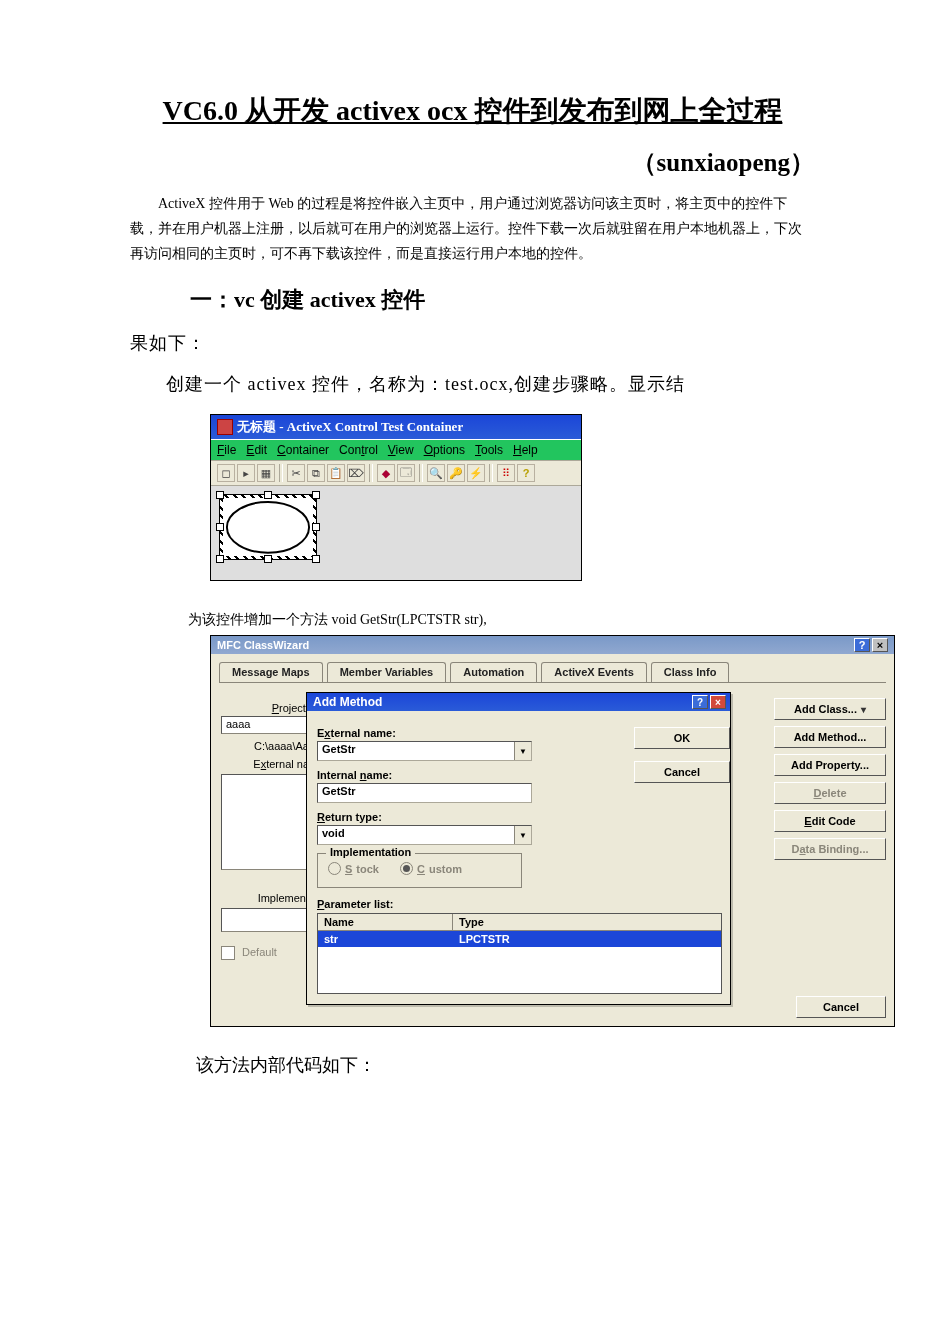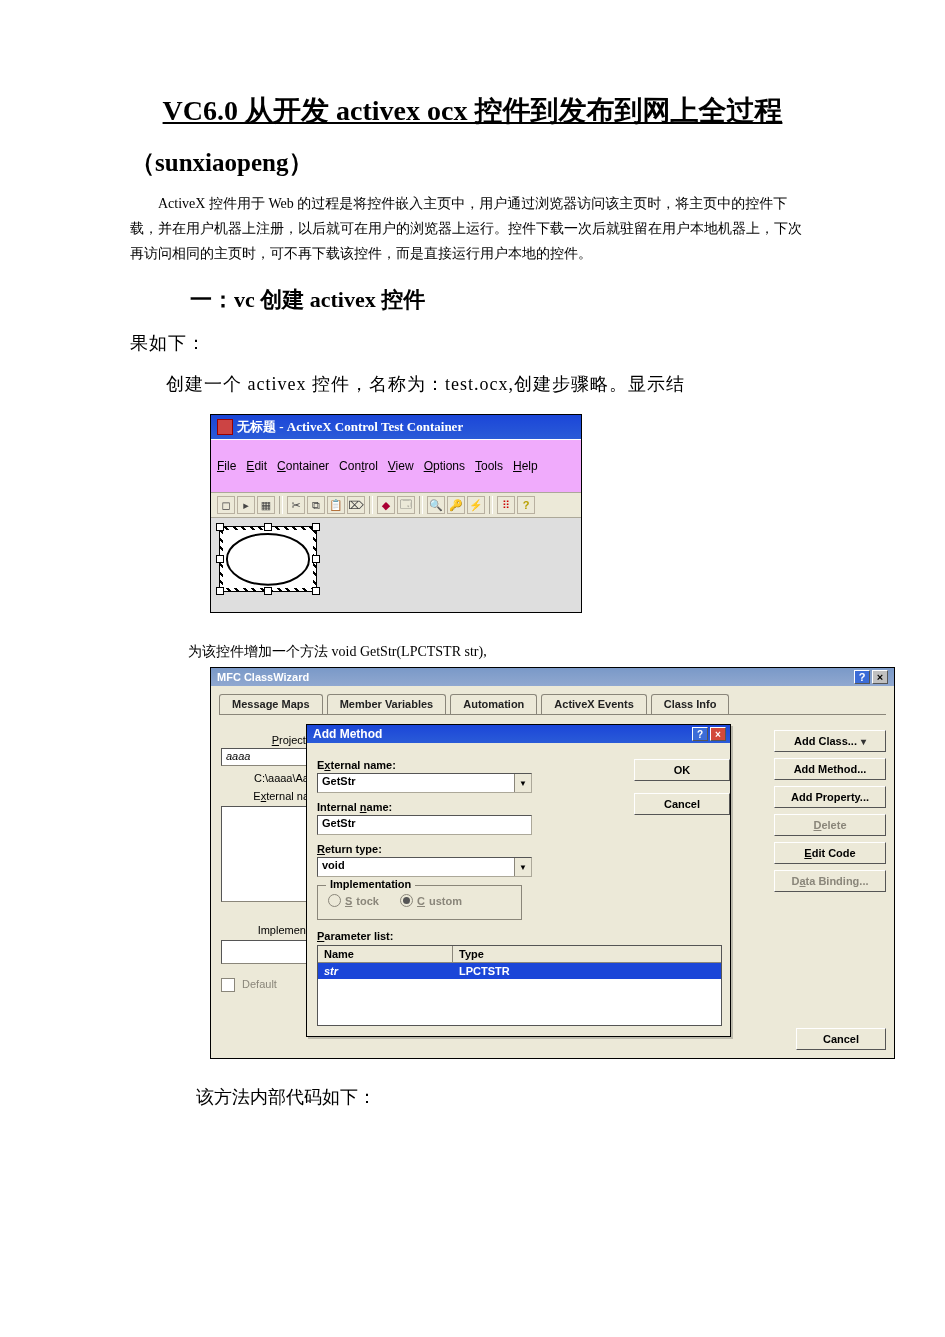--- a/index.html
+++ b/index.html
@@ -19,21 +19,21 @@
     font-size: 28px;
     font-weight: bold;
     text-align: center;
     line-height: 1.5;
     font-family: "SimSun", serif;
     text-decoration: underline;
   }
   .title-sub {
     font-size: 25px;
     font-weight: bold;
-    text-align: left;
+    text-align: right;
     margin-top: 14px;
     font-family: "SimSun", serif;
   }
   .para {
     font-size: 14px;
     line-height: 1.8;
     text-indent: 2em;
     margin-top: 12px;
   }
   .h2 {
@@ -71,22 +71,22 @@
     align-items: center;
     gap: 4px;
   }
   .win1-titlebar .ico {
     width: 14px; height: 14px;
     background: #c44;
     border: 1px solid #900;
     display: inline-block;
   }
   .win1-menu {
-    background: #f0abfc;
-    padding: 19px 6px;
+    background: #22c55e;
+    padding: 3px 6px;
     font-family: "Tahoma", "Arial", sans-serif;
     font-size: 12px;
     color: #000;
     display: flex;
     gap: 10px;
     border-top: 1px solid #fff;
   }
   .win1-menu .m u { text-decoration: underline; }
   .win1-toolbar {
     background: #ece9d8;
@@ -216,21 +216,21 @@
     height: 18px;
     padding: 1px 4px;
     font-size: 11px;
     box-sizing: border-box;
   }
   .left-col {
     position: absolute;
     left: 10px; top: 46px;
     width: 88px;
   }
-  .left-col .inset-field { width: 88px; font-style: italic; }
+  .left-col .inset-field { width: 88px; }
   .large-sunken {
     background: #fff;
     border: 1px solid #8a867a;
     border-top-color: #555; border-left-color: #555;
     height: 94px;
   }
   .right-side {
     position: absolute;
     right: 8px; top: 44px;
     width: 112px;
@@ -557,21 +557,21 @@
                 <span class="radio sel"><span class="dot"></span><u>C</u>ustom</span>
               </div>
 
               <span class="dlg-lbl" style="margin-top:10px;"><u>P</u>arameter list:</span>
               <div class="param-table">
                 <div class="param-head">
                   <div style="width:135px;">Name</div>
                   <div style="flex:1;border-right:none;">Type</div>
                 </div>
                 <div class="param-row">
-                  <div style="width:135px;font-style:italic;">str</div>
+                  <div style="width:135px;">str</div>
                   <div style="flex:1;">LPCTSTR</div>
                 </div>
                 <div class="param-body-empty"></div>
               </div>
             </div>
 
             <div class="dlg-right">
               <div class="btn3d">OK</div>
               <div class="btn3d">Cancel</div>
             </div>

